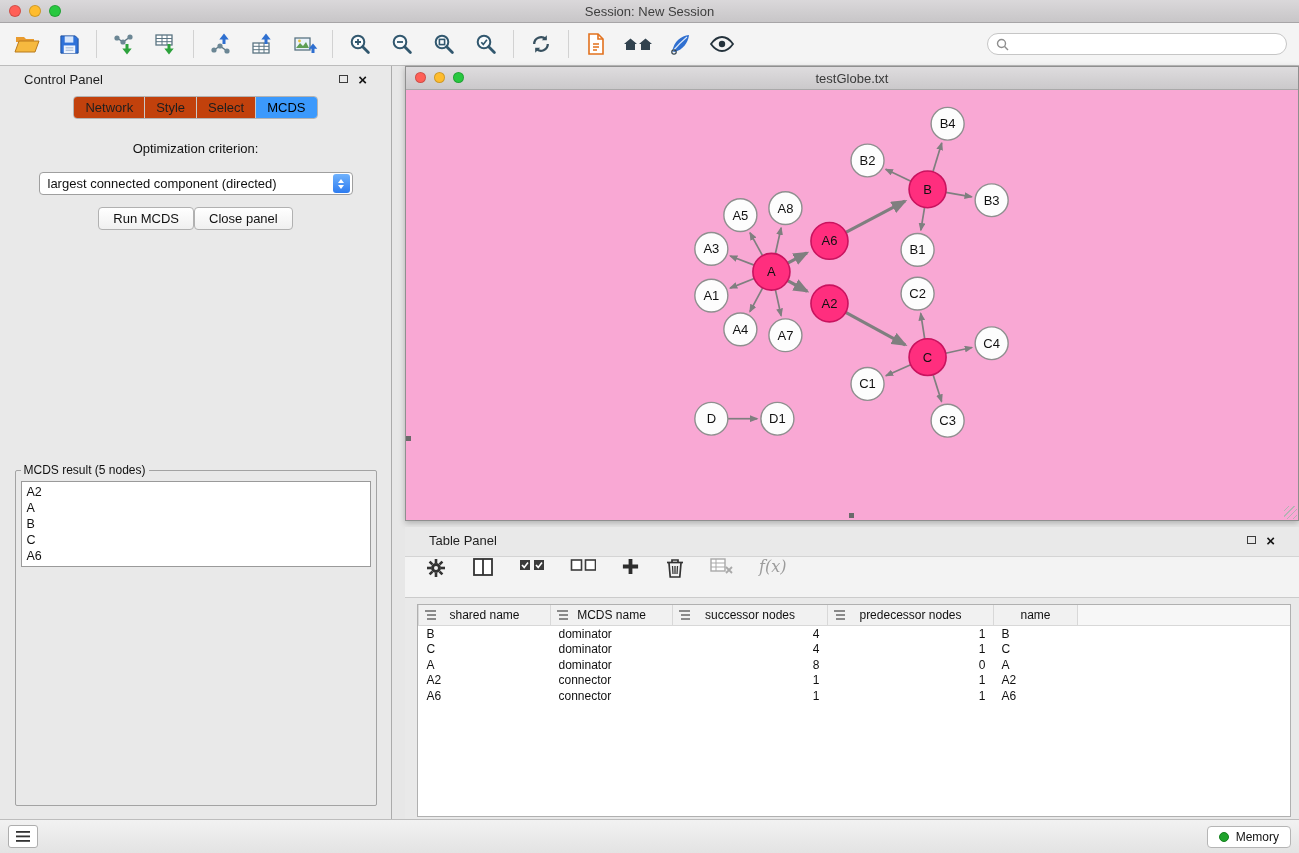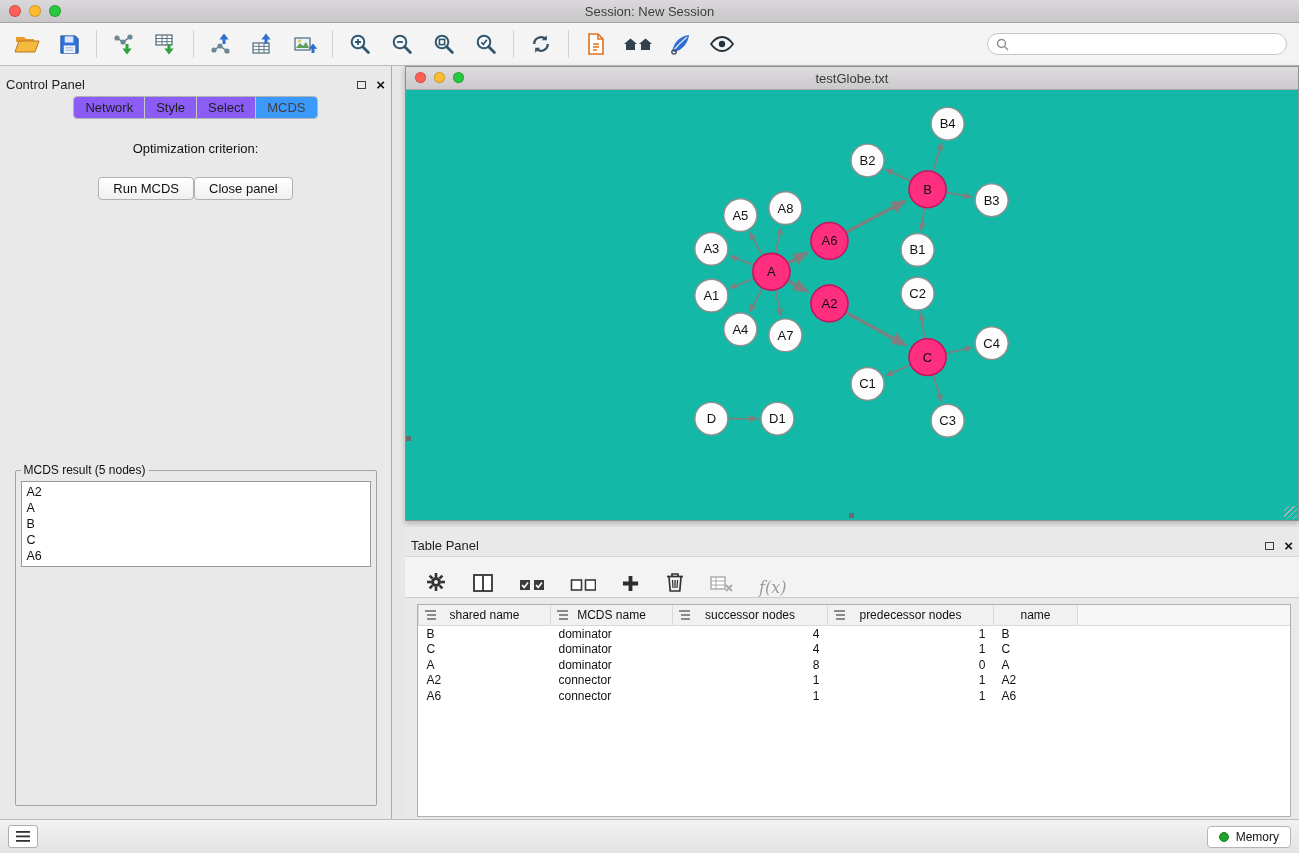--- a/index.html
+++ b/index.html
@@ -21,31 +21,31 @@
   .tb-sep{width:1px;height:28px;background:#d2d2d2;margin:0 6px;flex:0 0 auto;}
   .search-wrap{margin-left:auto;margin-right:6px;display:flex;align-items:center;background:#fff;
     border:1px solid #c6c6c6;border-radius:11px;height:22px;width:300px;padding:0 8px;box-sizing:border-box;gap:5px;}
   .search-wrap input{border:none;outline:none;flex:1;font-size:12px;font-family:"Liberation Sans",sans-serif;background:transparent;}
 
   
   .main{flex:1;display:flex;min-height:0;background:#e7e7e7;}
 
   
   .control-panel{flex:0 0 391px;background:#e9e9e9;border-right:1px solid #ababab;display:flex;flex-direction:column;min-height:0;}
-  .panel-header{flex:0 0 26px;display:flex;align-items:flex-end;padding:0 6px;font-size:13px;color:#1e1e1e;}
+  .panel-header{flex:0 0 26px;display:flex;align-items:center;padding:0 24px;font-size:13px;color:#1e1e1e;}
   .ph-actions{margin-left:auto;display:flex;align-items:center;gap:10px;}
   .float-btn{width:9px;height:8px;border:1.3px solid #3c3c3c;box-sizing:border-box;}
   .close-btn{font-size:15px;font-weight:bold;color:#141414;line-height:1;}
   .tab-group{display:flex;border:1px solid #b3b3b3;border-radius:4px;overflow:hidden;background:#fafafa;}
-  .tab{padding:3px 11px;font-size:13px;color:#1e1e1e;border-right:1px solid #c9c9c9;background:#8b5cf6;}
+  .tab{padding:3px 11px;font-size:13px;color:#1e1e1e;border-right:1px solid #c9c9c9;background:#c2410c;}
   .tab:last-child{border-right:none;}
-  .tab.active{background:#3b99fc;color:#404040;}
+  .tab.active{background:#3b99fc;color:#000000;}
   .cp-tabs{display:flex;justify-content:center;margin:4px 0 2px;}
   .cp-body{flex:1;display:flex;flex-direction:column;align-items:center;padding-top:20px;min-height:0;}
-  .opt-label{font-size:13px;color:#111;margin-bottom:9px;}
+  .opt-label{font-size:13px;color:#111;margin-bottom:16px;}
   .dropdown{width:314px;height:23px;background:#fff;border:1px solid #9f9f9f;border-radius:4px;
     display:flex;align-items:center;box-sizing:border-box;padding-left:8px;font-size:13px;color:#111;}
   .stepper{margin-left:auto;margin-right:2px;width:17px;height:19px;border-radius:3px;
     background:linear-gradient(#6fb2fd,#2e7cf0);display:flex;flex-direction:column;align-items:center;justify-content:center;gap:2px;}
   .tri-up{width:0;height:0;border-left:3.5px solid transparent;border-right:3.5px solid transparent;border-bottom:4px solid #fff;}
   .tri-down{width:0;height:0;border-left:3.5px solid transparent;border-right:3.5px solid transparent;border-top:4px solid #fff;}
   .btn-row{margin-top:12px;display:flex;}
   .mac-btn{font-family:"Liberation Sans",sans-serif;font-size:13px;color:#111;padding:3px 14px;
     background:linear-gradient(#ffffff,#f0f0f0);border:1px solid #b1b1b1;border-radius:4px;}
   .result-box{margin-top:auto;margin-bottom:13px;width:362px;height:343px;box-sizing:border-box;
@@ -54,30 +54,30 @@
   .result-list{width:100%;height:100%;box-sizing:border-box;background:#fff;border:1px solid #9a9a9a;
     font-size:12.5px;color:#111;line-height:16px;padding:2px 5px;overflow:auto;}
 
   
   .right-area{flex:1;display:flex;flex-direction:column;padding-left:13px;min-width:0;min-height:0;}
   .network-window{flex:0 0 455px;display:flex;flex-direction:column;background:#fff;border:1px solid #8f8f8f;
     box-shadow:0 2px 6px rgba(0,0,0,.25);box-sizing:border-box;}
   .inner-titlebar{flex:0 0 22px;background:linear-gradient(#dedcde,#cbc9cb);border-bottom:1px solid #a9a9a9;
     position:relative;display:flex;align-items:center;justify-content:center;}
   .inner-titlebar .title{font-size:13px;color:#3a3a3a;}
-  .net-canvas{flex:1;position:relative;background:#14b8a6;min-height:0;}
+  .net-canvas{flex:1;position:relative;background:#f9a8d4;min-height:0;}
   .net-canvas svg{position:absolute;left:0;top:0;width:100%;height:100%;}
   .grip{position:absolute;right:1px;bottom:1px;width:13px;height:13px;
     background:repeating-linear-gradient(135deg,transparent 0 3px,#b3b3b3 3px 4px);}
   .mark{position:absolute;width:5px;height:5px;background:#6a6a6a;}
 
   
   .table-panel{flex:1;margin-top:6px;background:#e9e9e9;display:flex;flex-direction:column;min-height:0;}
   .tp-toolbar{flex:0 0 40px;margin-top:3px;background:#f3f3f3;border-top:1px solid #d4d4d4;border-bottom:1px solid #cbcbcb;
-    display:flex;align-items:flex-end;gap:25px;padding-left:20px;}
+    display:flex;align-items:flex-start;gap:25px;padding-left:20px;}
   .fx{font-family:"DejaVu Serif",serif;font-style:italic;font-size:16px;color:#9b9b9b;}
   .tp-table-wrap{flex:1;margin:6px 8px 2px 12px;background:#fff;border:1px solid #b0b0b0;overflow:hidden;min-height:0;}
   table.node-table{border-collapse:collapse;width:100%;font-size:12px;color:#111;table-layout:fixed;}
   table.node-table th{height:18px;background:#f1f1f1;border:1px solid #d8d8d8;border-top:none;
     font-weight:normal;font-size:12px;position:relative;overflow:hidden;}
   table.node-table th .colicon{position:absolute;left:6px;top:4px;}
   table.node-table th.filler{border-right:none;background:#f7f7f7;}
   table.node-table td{height:15.5px;padding:0 8px;white-space:nowrap;overflow:hidden;}
   td.num{text-align:right;padding-right:16px;}
   .tp-tabs{flex:0 0 28px;display:flex;justify-content:center;align-items:center;margin-bottom:2px;}
@@ -264,20 +264,27 @@
       <div class="cp-tabs">
         <div class="tab-group">
           <div class="tab">Network</div>
           <div class="tab">Style</div>
           <div class="tab">Select</div>
           <div class="tab active">MCDS</div>
         </div>
       </div>
       <div class="cp-body">
         <div class="opt-label">Optimization criterion:</div>
+        <div class="dropdown">
+          <span>largest connected component (directed)</span>
+          <span class="stepper">
+            <span class="tri-up"></span>
+              <span class="tri-down"></span>
+          </span>
+        </div>
         <div class="btn-row">
           <button class="mac-btn">Run MCDS</button>
           <button class="mac-btn">Close panel</button>
         </div>
         <fieldset class="result-box">
           <legend>MCDS result (5 nodes)</legend>
           <div class="result-list">
             <div>A2</div>
             <div>A</div>
             <div>B</div>

